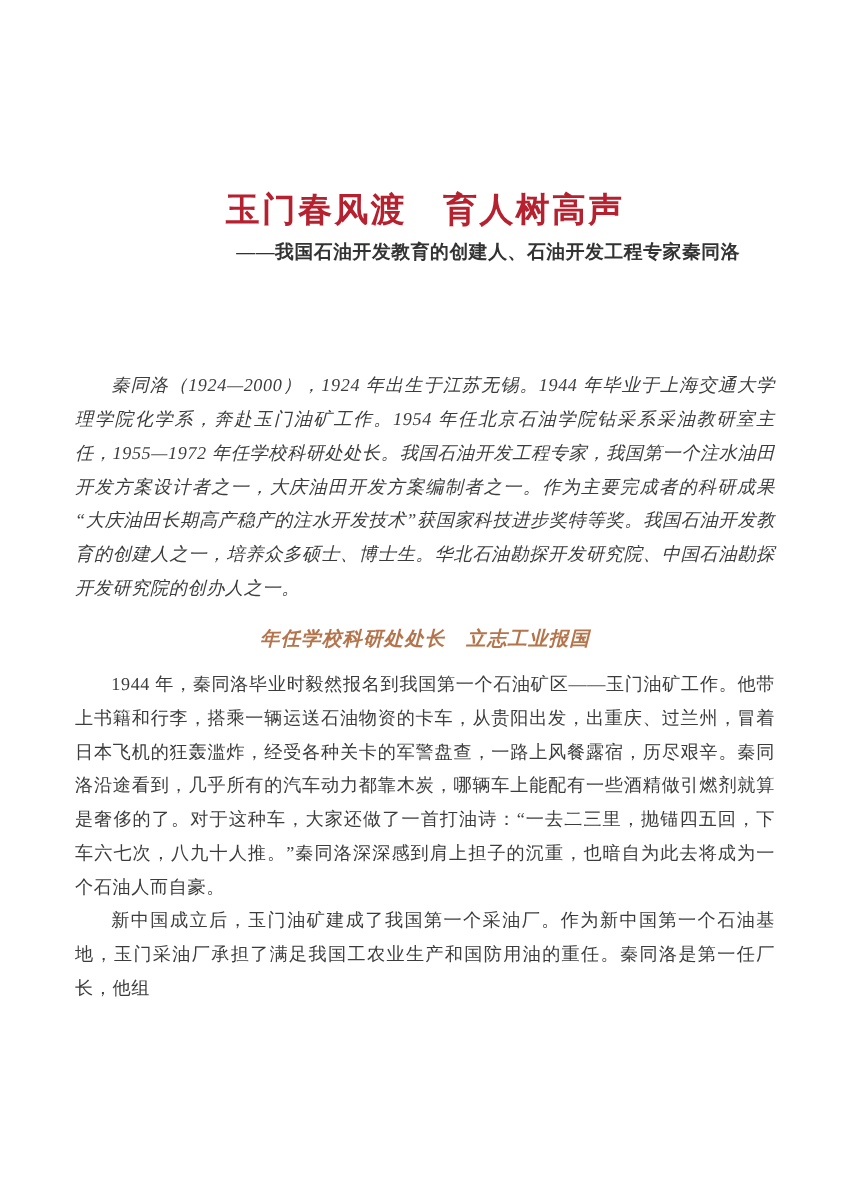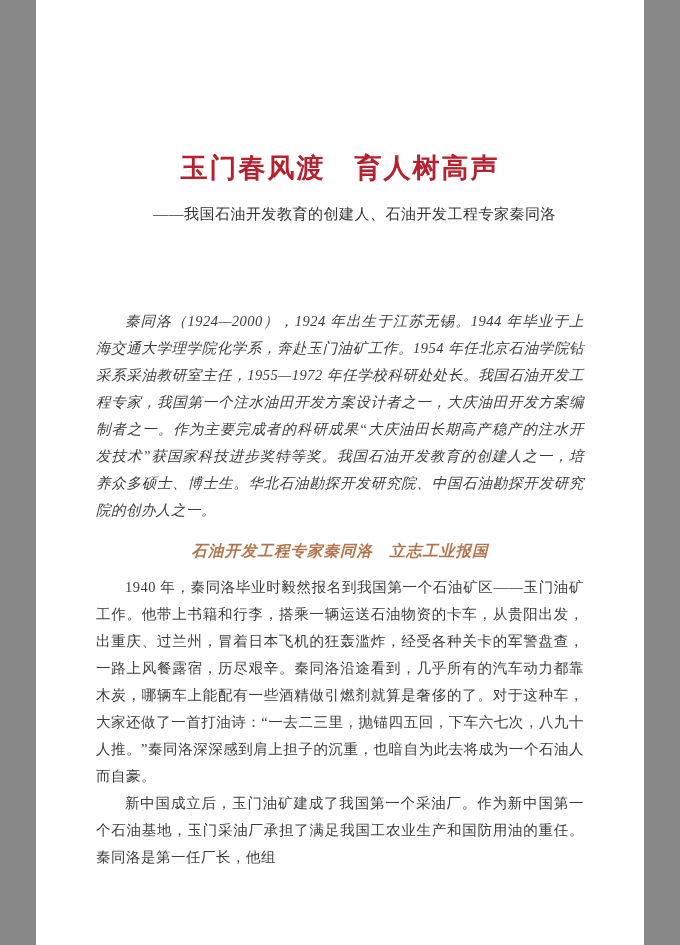--- a/index.html
+++ b/index.html
@@ -4,21 +4,21 @@
 <style>
   :root{
     --title-red:#b5212f;
     --heading-brown:#b5754c;
     --body-text:#3c3c3c;
     --page-bg:#ffffff;
   }
   html,body{margin:0;padding:0;background:#888;}
   .page{
     position:relative;
-    width:608px;height:945px;
+    width:680px;height:945px;
     margin:0 auto;
     background:var(--page-bg);
     font-family:"Liberation Serif","DejaVu Serif",serif;
     color:var(--body-text);
     overflow:hidden;
     box-sizing:border-box;
   }
   .content{
     padding:0 60px;
     box-sizing:border-box;
@@ -27,26 +27,26 @@
     margin:152px 0 0 0;
     text-align:center;
     font-size:27px;
     line-height:32px;
     font-weight:bold;
     color:var(--title-red);
     letter-spacing:2px;
     white-space:nowrap;
   }
   .subtitle{
-    margin-top:20px;
+    margin-top:8px;
     text-align:right;
     padding-right:28px;
     font-size:15px;
     line-height:20px;
-    font-weight:normal;
+    font-weight:bold;
     color:#333333;
     letter-spacing:0.5px;
   }
   p.para{
     margin:0;
     font-size:14.5px;
     line-height:27px;
     text-align:justify;
     text-indent:2em;
     letter-spacing:0.5px;
@@ -71,20 +71,20 @@
 <body>
 
 <div class="page">
   <h1 class="title">玉门春风渡　育人树高声</h1>
 
   <div class="content">
     <div class="subtitle">——我国石油开发教育的创建人、石油开发工程专家秦同洛</div>
 
     <p class="para bio">秦同洛（1924—2000），1924 年出生于江苏无锡。1944 年毕业于上海交通大学理学院化学系，奔赴玉门油矿工作。1954 年任北京石油学院钻采系采油教研室主任，1955—1972 年任学校科研处处长。我国石油开发工程专家，我国第一个注水油田开发方案设计者之一，大庆油田开发方案编制者之一。作为主要完成者的科研成果“大庆油田长期高产稳产的注水开发技术”获国家科技进步奖特等奖。我国石油开发教育的创建人之一，培养众多硕士、博士生。华北石油勘探开发研究院、中国石油勘探开发研究院的创办人之一。</p>
 
-    <h2 class="section-heading">石油开发工程专家秦同洛　立志工业报国</h2>
+    <h2 class="section-heading">年任学校科研处处长　立志工业报国</h2>
 
 
-    <p class="para">1940 年，秦同洛毕业时毅然报名到我国第一个石油矿区——玉门油矿工作。他带上书籍和行李，搭乘一辆运送石油物资的卡车，从贵阳出发，出重庆、过兰州，冒着日本飞机的狂轰滥炸，经受各种关卡的军警盘查，一路上风餐露宿，历尽艰辛。秦同洛沿途看到，几乎所有的汽车动力都靠木炭，哪辆车上能配有一些酒精做引燃剂就算是奢侈的了。对于这种车，大家还做了一首打油诗：“一去二三里，抛锚四五回，下车六七次，八九十人推。”秦同洛深深感到肩上担子的沉重，也暗自为此去将成为一个石油人而自豪。</p>
+    <p class="para">1944 年，秦同洛毕业时毅然报名到我国第一个石油矿区——玉门油矿工作。他带上书籍和行李，搭乘一辆运送石油物资的卡车，从贵阳出发，出重庆、过兰州，冒着日本飞机的狂轰滥炸，经受各种关卡的军警盘查，一路上风餐露宿，历尽艰辛。秦同洛沿途看到，几乎所有的汽车动力都靠木炭，哪辆车上能配有一些酒精做引燃剂就算是奢侈的了。对于这种车，大家还做了一首打油诗：“一去二三里，抛锚四五回，下车六七次，八九十人推。”秦同洛深深感到肩上担子的沉重，也暗自为此去将成为一个石油人而自豪。</p>
 
     <p class="para">新中国成立后，玉门油矿建成了我国第一个采油厂。作为新中国第一个石油基地，玉门采油厂承担了满足我国工农业生产和国防用油的重任。秦同洛是第一任厂长，他组</p>
   </div>
 </div>
 
 </body></html>

